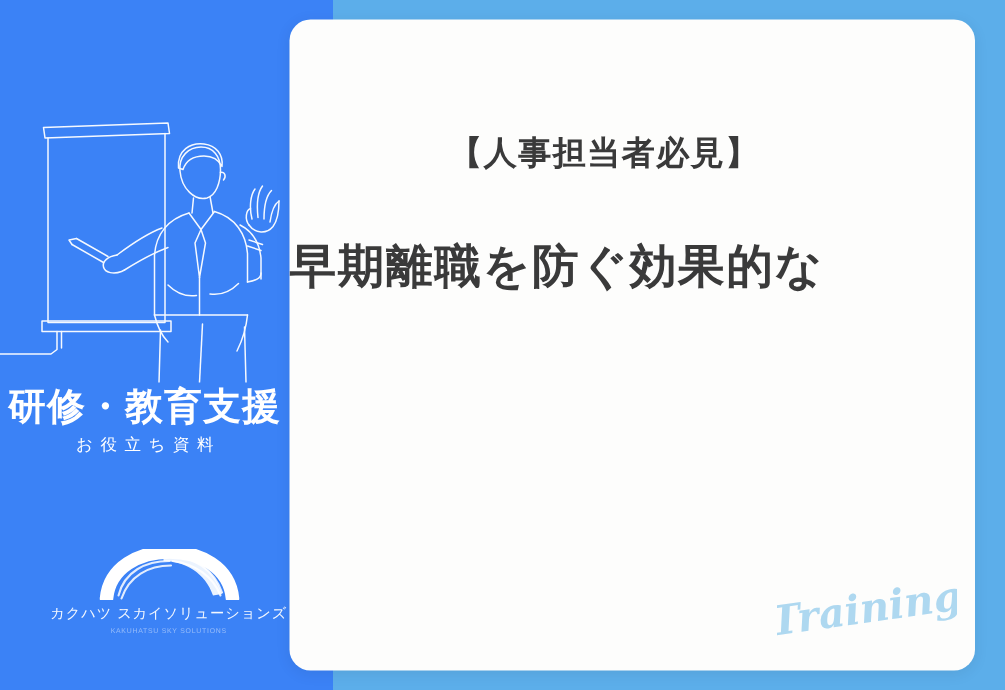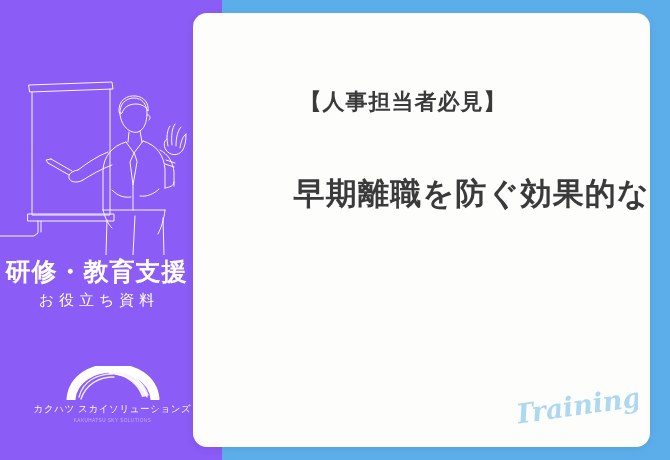--- a/index.html
+++ b/index.html
@@ -23,21 +23,21 @@
     overflow: hidden;
   }
 
   
   .left-panel {
     position: absolute;
     left: 0;
     top: 0;
     width: 222px;
     height: 460px;
-    background: #8b5cf6;
+    background: #3b82f6;
   }
 
   .illustration {
     position: absolute;
     left: 0;
     top: 70px;
     width: 193px;
     height: 185px;
   }
 
@@ -55,21 +55,21 @@
     white-space: nowrap;
   }
 
   .left-subheading {
     position: absolute;
     left: 0;
     top: 291px;
     width: 193px;
     text-align: center;
     color: #ffffff;
-    font-size: 15px;
+    font-size: 11px;
     font-weight: normal;
     letter-spacing: 5px;
     text-indent: 5px;
     line-height: 1.2;
     white-space: nowrap;
   }
 
   .brand-block {
     position: absolute;
     left: 0;
@@ -128,28 +128,27 @@
     font-weight: bold;
     letter-spacing: 1px;
     white-space: nowrap;
   }
 
   .title {
     position: absolute;
     left: 0;
     top: 140px;
     width: 457px;
-    text-align: right;
+    text-align: left;
     color: #3a3a3a;
     font-size: 31px;
     font-weight: bold;
     line-height: 1.62;
     letter-spacing: 1.2px;
     white-space: nowrap;
-    margin-top: 16px;
   }
 
   .title-line {
     display: block;
   }
 
   .subtitle {
     position: absolute;
     left: 0;
     top: 288px;

